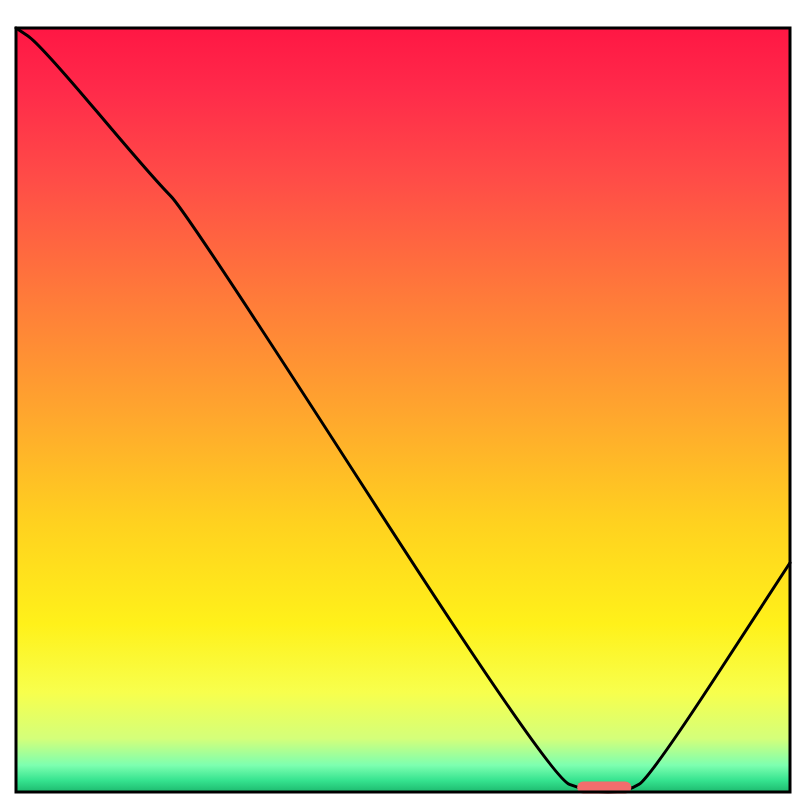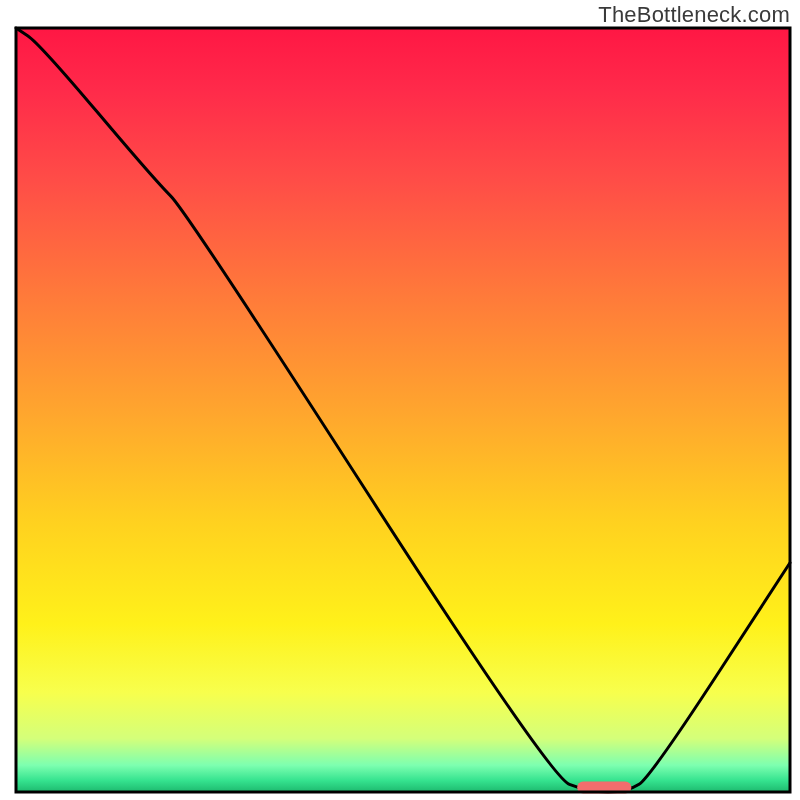--- a/index.html
+++ b/index.html
@@ -27,21 +27,20 @@
   svg {
     position: absolute;
     top: 0;
     left: 0;
   }
 </style>
 </head>
 <body>
 
 <div class="container">
-  <div class="attribution">TheBottleneck.com</div>
 
   <svg id="chart-svg" width="800" height="800">
     <defs>
       <linearGradient id="bg-grad" x1="0" y1="0" x2="0" y2="1">
           <stop offset="0.00%" stop-color="#ff1744"></stop>
           <stop offset="8.00%" stop-color="#ff2a4a"></stop>
           <stop offset="20.00%" stop-color="#ff4d47"></stop>
           <stop offset="35.00%" stop-color="#ff7a3a"></stop>
           <stop offset="50.00%" stop-color="#ffa52e"></stop>
           <stop offset="65.00%" stop-color="#ffd21f"></stop>

